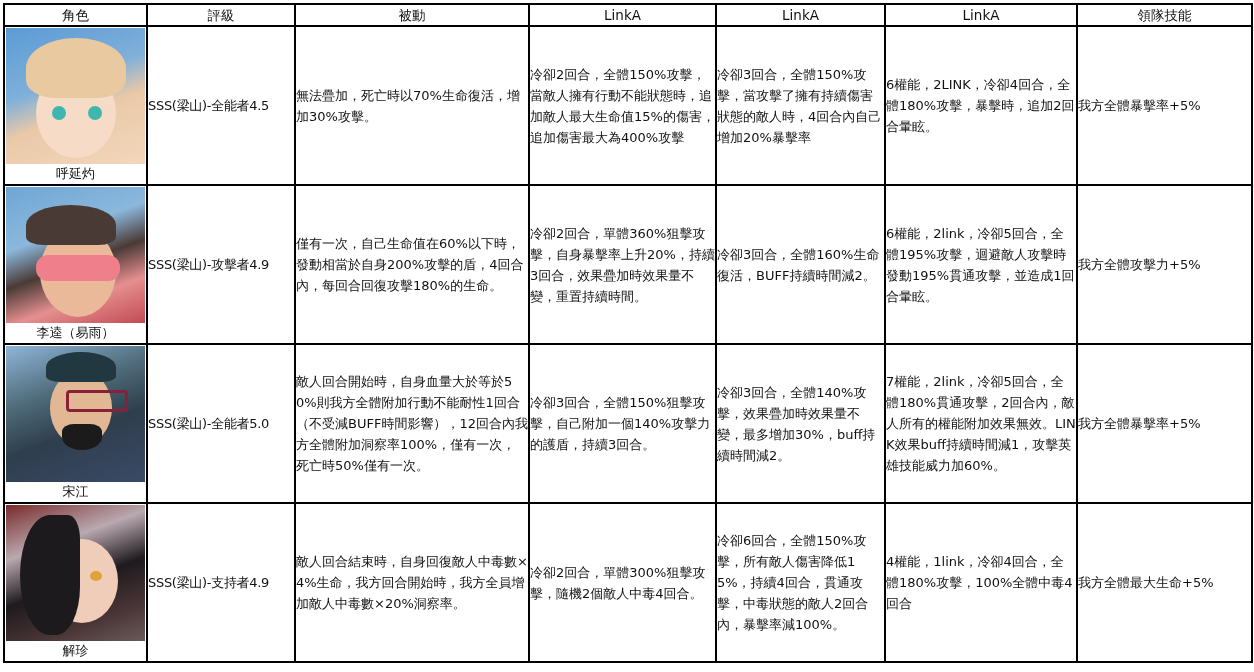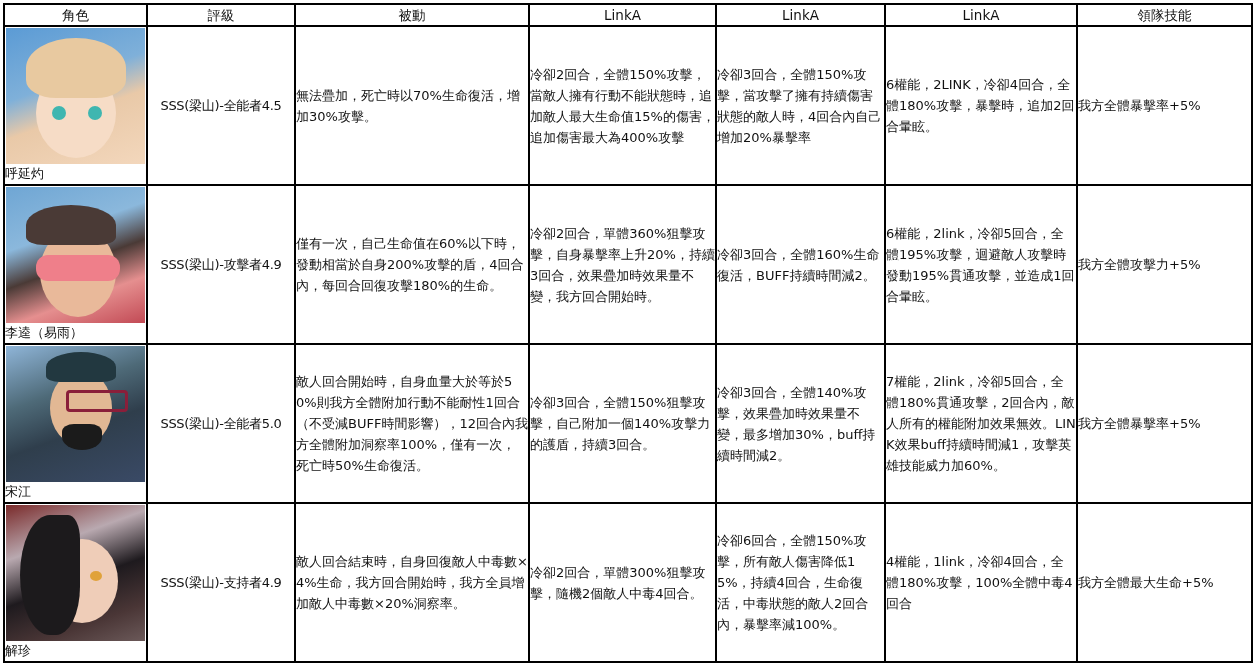--- a/index.html
+++ b/index.html
@@ -14,27 +14,27 @@
       border: 2px solid #000;
       padding: 0;
       vertical-align: middle;
       font-size: 13px;
       line-height: 21px;
       font-weight: normal;
     }
     table.grid th { height: 20px; text-align: center; font-size: 13.5px; line-height: 20px; }
     table.grid td { height: 157px; }
     td.txt { padding: 0 2px 0 3px; text-align: left; word-break: break-all; }
-    td.rating { padding-left: 1px; white-space: nowrap; font-size: 13px; letter-spacing: -0.3px; text-align: center; }
+    td.rating { padding-left: 1px; white-space: nowrap; font-size: 13px; letter-spacing: -0.3px; }
     td.portrait-cell { padding: 0; }
     .portrait-wrap { display: flex; flex-direction: column; height: 157px; }
     .portrait {
       width: 139px; height: 136px; margin: 1px 0 0 1px; position: relative; overflow: hidden;
     }
-    .name { font-size: 13px; line-height: 20px; height: 20px; border-radius: 10px; }
+    .name { text-align: center; font-size: 13px; line-height: 20px; height: 20px; border-radius: 10px; }
     .p1 { background: linear-gradient(160deg, #5b9bd5 0%, #7fb0d9 40%, #e9c9a8 60%, #f3d7bc 100%); }
     .p2 { background: linear-gradient(160deg, #6fa6d4 0%, #8bb8dc 35%, #4a3a36 55%, #e58f8f 75%, #c24a55 100%); }
     .p3 { background: linear-gradient(160deg, #8fb5d8 0%, #4e6a78 35%, #2f3e4c 60%, #3a4a66 100%); }
     .p4 { background: linear-gradient(160deg, #7a2a2a 0%, #b9a9b0 30%, #1e1a1e 55%, #4a3636 80%, #6b5959 100%); }
     .face { position: absolute; border-radius: 50%; }
   </style>
 </head>
 <body>
 
 <table class="grid">
@@ -86,40 +86,40 @@
           <div class="portrait p2">
             <div class="face" style="left:34px;top:40px;width:76px;height:90px;background:#e9b99a;"></div>
             <div class="face" style="left:30px;top:68px;width:84px;height:26px;background:#ef7f8a;border-radius:12px;"></div>
             <div class="face" style="left:20px;top:18px;width:90px;height:40px;background:#4a3a36;border-radius:50% 50% 20% 20%;"></div>
           </div>
           <div class="name">李逵（易雨）</div>
         </div>
       </td>
       <td class="txt rating">SSS(梁山)-攻擊者4.9</td>
       <td class="txt">僅有一次，自己生命值在60%以下時，發動相當於自身200%攻擊的盾，4回合內，每回合回復攻擊180%的生命。</td>
-      <td class="txt">冷卻2回合，單體360%狙擊攻擊，自身暴擊率上升20%，持續3回合，效果疊加時效果量不變，我方回合開始時。</td>
+      <td class="txt">冷卻2回合，單體360%狙擊攻擊，自身暴擊率上升20%，持續3回合，效果疊加時效果量不變，重置持續時間。</td>
       <td class="txt">冷卻3回合，全體160%生命復活，BUFF持續時間減2。</td>
       <td class="txt">6權能，2link，冷卻5回合，全體195%攻擊，迴避敵人攻擊時發動195%貫通攻擊，並造成1回合暈眩。</td>
       <td class="txt">我方全體攻擊力+5%</td>
     </tr>
 
     <tr>
       <td class="portrait-cell">
         <div class="portrait-wrap">
           <div class="portrait p3">
             <div class="face" style="left:44px;top:24px;width:62px;height:76px;background:#e2b894;"></div>
             <div class="face" style="left:60px;top:44px;width:56px;height:16px;background:transparent;border:3px solid #8a1f3a;border-radius:4px;"></div>
             <div class="face" style="left:56px;top:78px;width:40px;height:26px;background:#1b1b1b;border-radius:30% 30% 50% 50%;"></div>
             <div class="face" style="left:40px;top:6px;width:70px;height:30px;background:#223840;border-radius:50% 50% 20% 20%;"></div>
           </div>
           <div class="name">宋江</div>
         </div>
       </td>
       <td class="txt rating">SSS(梁山)-全能者5.0</td>
-      <td class="txt">敵人回合開始時，自身血量大於等於50%則我方全體附加行動不能耐性1回合（不受減BUFF時間影響），12回合內我方全體附加洞察率100%，僅有一次，死亡時50%生命復活。</td>
+      <td class="txt">敵人回合開始時，自身血量大於等於50%則我方全體附加行動不能耐性1回合（不受減BUFF時間影響），12回合內我方全體附加洞察率100%，僅有一次，死亡時50%僅有一次。</td>
       <td class="txt">冷卻3回合，全體150%狙擊攻擊，自己附加一個140%攻擊力的護盾，持續3回合。</td>
       <td class="txt">冷卻3回合，全體140%攻擊，效果疊加時效果量不變，最多增加30%，buff持續時間減2。</td>
       <td class="txt">7權能，2link，冷卻5回合，全體180%貫通攻擊，2回合內，敵人所有的權能附加效果無效。LINK效果buff持續時間減1，攻擊英雄技能威力加60%。</td>
       <td class="txt">我方全體暴擊率+5%</td>
     </tr>
 
     <tr>
       <td class="portrait-cell">
         <div class="portrait-wrap">
           <div class="portrait p4">
@@ -127,18 +127,18 @@
             <div class="face" style="left:50px;top:66px;width:12px;height:10px;background:#e0a23a;"></div>
             <div class="face" style="left:84px;top:66px;width:12px;height:10px;background:#e0a23a;"></div>
             <div class="face" style="left:14px;top:10px;width:60px;height:120px;background:#1c1a1c;border-radius:50% 20% 40% 50%;"></div>
           </div>
           <div class="name">解珍</div>
         </div>
       </td>
       <td class="txt rating">SSS(梁山)-支持者4.9</td>
       <td class="txt">敵人回合結束時，自身回復敵人中毒數×4%生命，我方回合開始時，我方全員增加敵人中毒數×20%洞察率。</td>
       <td class="txt">冷卻2回合，單體300%狙擊攻擊，隨機2個敵人中毒4回合。</td>
-      <td class="txt">冷卻6回合，全體150%攻擊，所有敵人傷害降低15%，持續4回合，生命復活，中毒狀態的敵人2回合內，暴擊率減100%。</td>
+      <td class="txt">冷卻6回合，全體150%攻擊，所有敵人傷害降低15%，持續4回合，貫通攻擊，中毒狀態的敵人2回合內，暴擊率減100%。</td>
       <td class="txt">4權能，1link，冷卻4回合，全體180%攻擊，100%全體中毒4回合</td>
       <td class="txt">我方全體最大生命+5%</td>
     </tr>
   </tbody>
 </table>
 
 </body></html>

